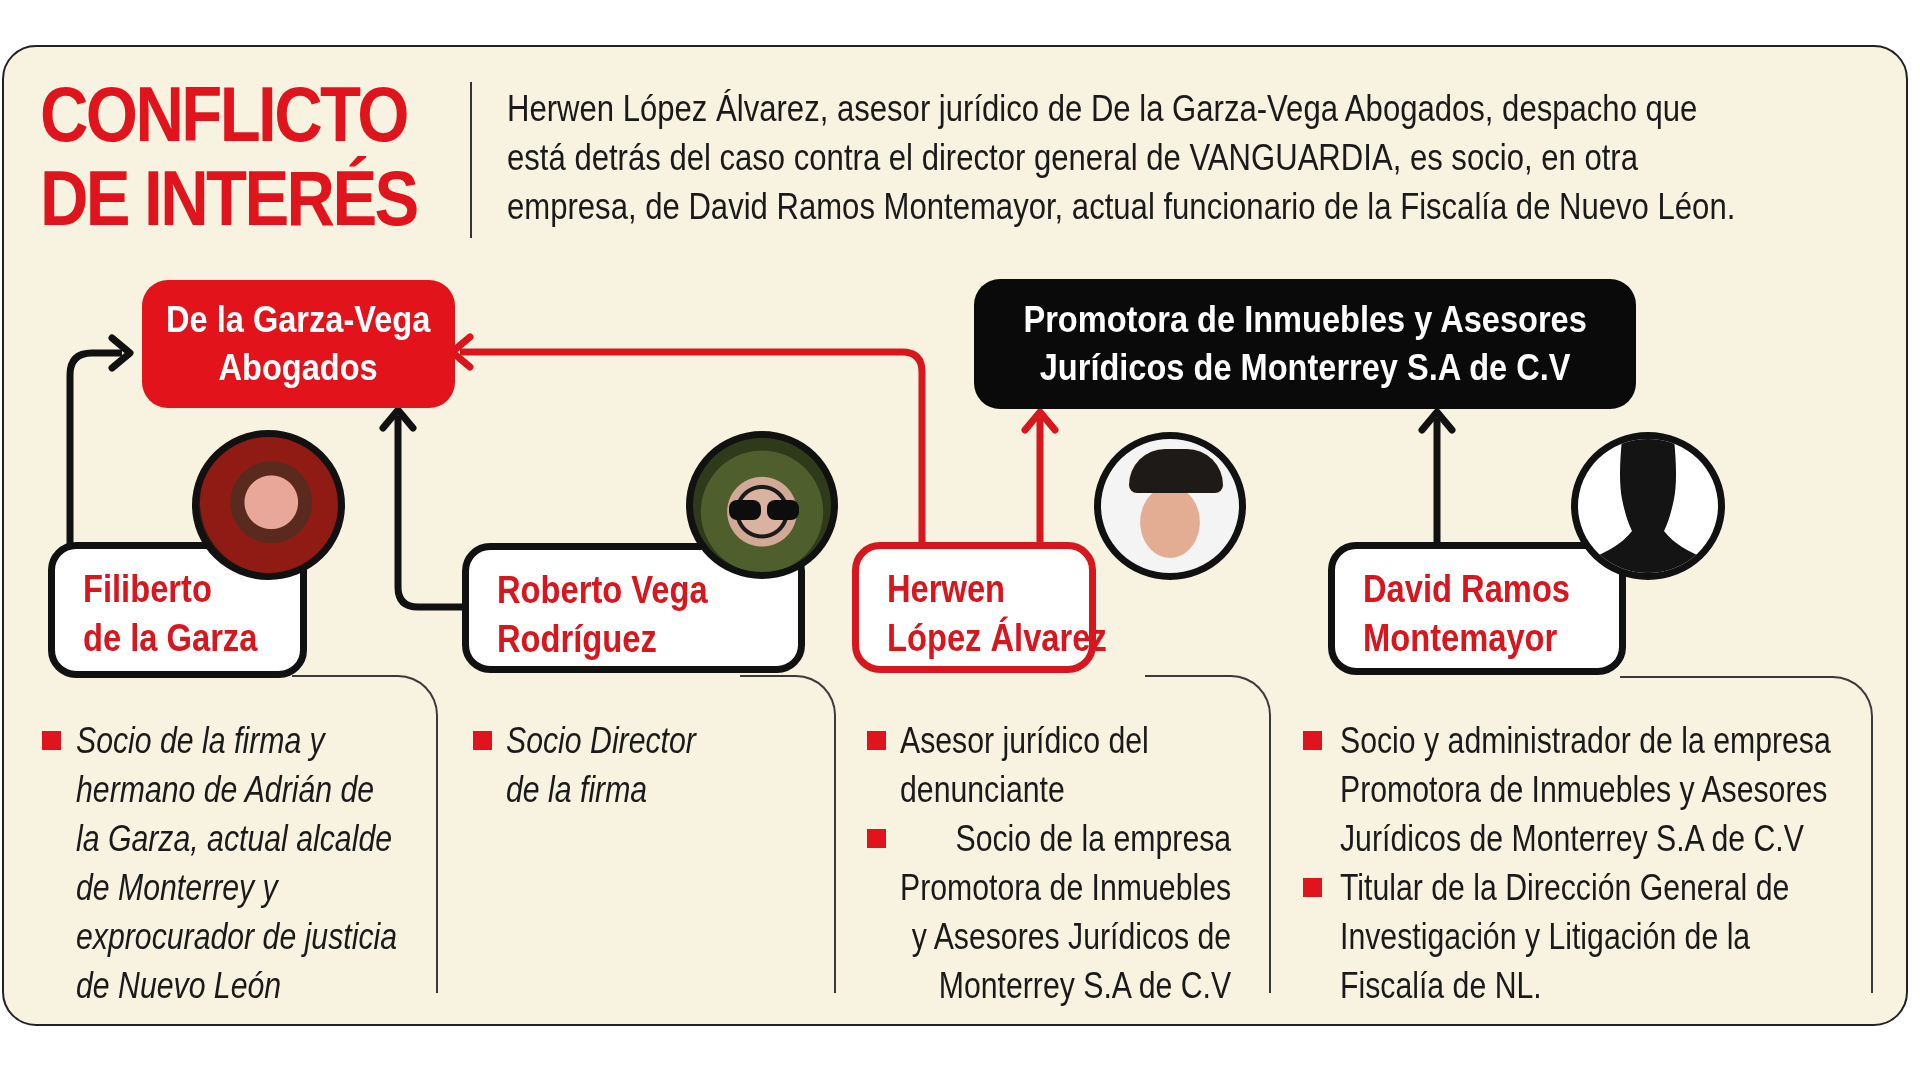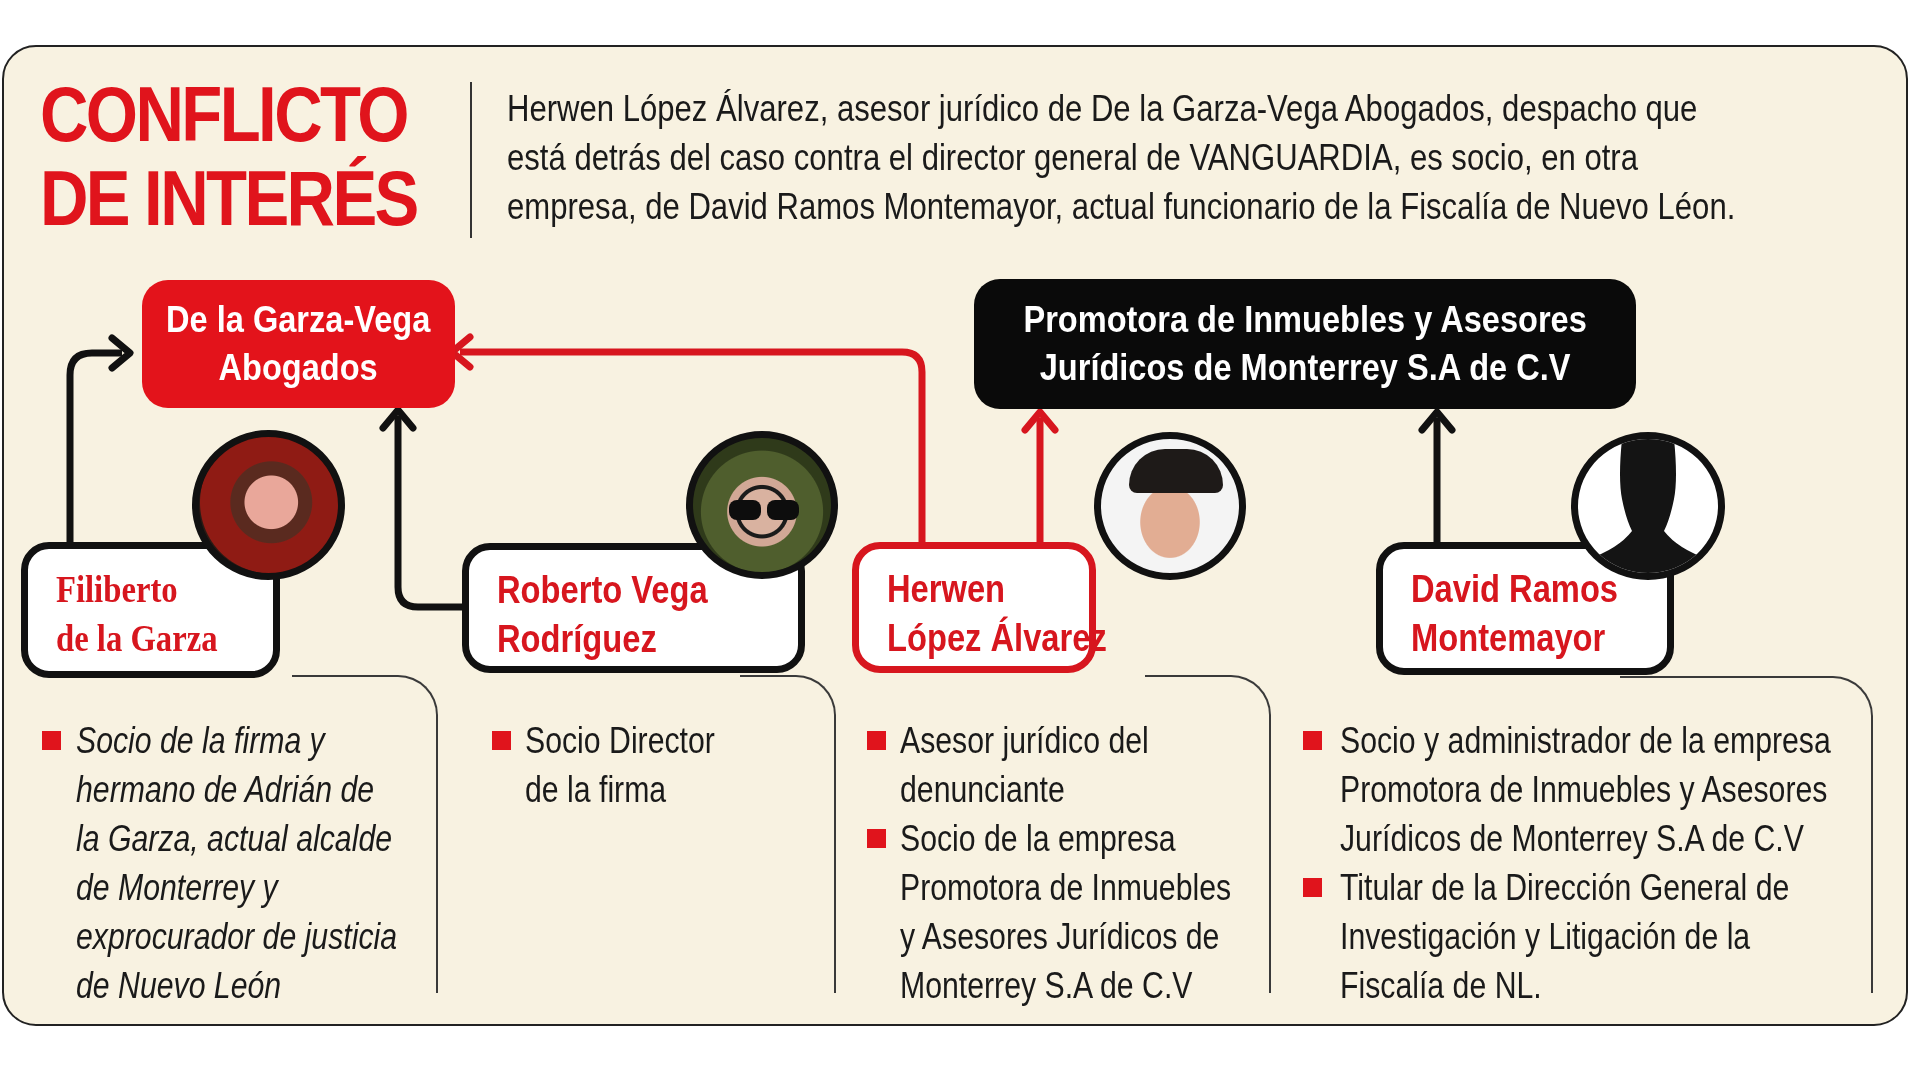--- a/index.html
+++ b/index.html
@@ -74,21 +74,21 @@
     <span>Promotora de Inmuebles y Asesores</span>
     <span>Jurídicos de Monterrey S.A de C.V</span>
   </div>
 </div>
 
 <div class="panel" style="left:292px; top:675px; width:146px; height:318px;"></div>
 <div class="panel" style="left:740px; top:675px; width:96px; height:318px;"></div>
 <div class="panel" style="left:1145px; top:675px; width:126px; height:318px;"></div>
 <div class="panel" style="left:1620px; top:676px; width:253px; height:317px;"></div>
 
-<div class="name-box" style="left:21px; top:542px; width:259px; height:136px;font-family:Liberation Serif, serif;">
+<div class="name-box" style="left:48px; top:542px; width:259px; height:136px;">
   <span>Filiberto</span>
   <span>de la Garza</span>
 </div>
 <div class="photo" style="left:192px; top:430px; width:153px; height:150px;
      background:radial-gradient(circle at 52% 48%, #e9a79a 0 26%, #5a2a1f 27% 40%, #8f1b14 41% 70%, #2a1a14 71%);"></div>
 <div class="desc" style="left:42px; top:716px;">
   <div class="bullet-item">
     <div class="bullet" style="left:0; top:15px;"></div>
     <div style="margin-left:34px;font-style:italic;">
       <div class="btext">Socio de la firma y</div>
@@ -103,21 +103,21 @@
 
 <div class="name-box" style="left:462px; top:543px; width:343px; height:130px;">
   <span>Roberto Vega</span>
   <span>Rodríguez</span>
 </div>
 <div class="photo" style="left:686px; top:431px; width:152px; height:148px;
      background:radial-gradient(circle at 50% 55%, #d9b2a0 0 22%, #1b1b1b 23% 26%, #d2a896 27% 34%, #4f5e2d 35% 60%, #2f3a1a 61%);">
   <div style="position:absolute; left:36px; top:62px; width:32px; height:20px; background:#0d0d0d; border-radius:8px;"></div>
   <div style="position:absolute; left:74px; top:62px; width:32px; height:20px; background:#0d0d0d; border-radius:8px;"></div>
 </div>
-<div class="desc" style="left:492px; top:716px;">
+<div class="desc" style="left:473px; top:716px;font-style:italic;">
   <div class="bullet-item">
     <div class="bullet" style="left:0; top:15px;"></div>
     <div style="margin-left:33px;">
       <div class="btext">Socio Director</div>
       <div class="btext">de la firma</div>
     </div>
   </div>
 </div>
 
 <div class="name-box red" style="left:852px; top:542px; width:244px; height:131px;">
@@ -131,30 +131,30 @@
 <div class="desc" style="left:867px; top:716px;">
   <div class="bullet-item">
     <div class="bullet" style="left:0; top:15px;"></div>
     <div style="margin-left:33px;">
       <div class="btext">Asesor jurídico del</div>
       <div class="btext">denunciante</div>
     </div>
   </div>
   <div class="bullet-item">
     <div class="bullet" style="left:0; top:15px;"></div>
-    <div style="margin-left:33px;">
+    <div style="margin-left:33px;text-align:right;">
       <div class="btext">Socio de la empresa</div>
       <div class="btext">Promotora de Inmuebles</div>
       <div class="btext">y Asesores Jurídicos de</div>
       <div class="btext">Monterrey S.A de C.V</div>
     </div>
   </div>
 </div>
 
-<div class="name-box" style="left:1328px; top:542px; width:298px; height:133px;margin-left:48px;">
+<div class="name-box" style="left:1328px; top:542px; width:298px; height:133px;">
   <span>David Ramos</span>
   <span>Montemayor</span>
 </div>
 <div class="photo" style="left:1571px; top:432px; width:154px; height:148px; background:#ffffff;">
   <svg width="140" height="134" viewBox="0 0 140 134" style="position:absolute; left:0; top:0;">
     <path d="M44 0 L96 0 Q100 40 96 60 Q92 80 86 92 Q100 110 130 120 L130 134 L10 134 L10 120 Q40 110 54 92 Q48 80 44 60 Q40 40 44 0 Z" fill="#141414"></path>
   </svg>
 </div>
 <div class="desc" style="left:1303px; top:716px;">
   <div class="bullet-item">

